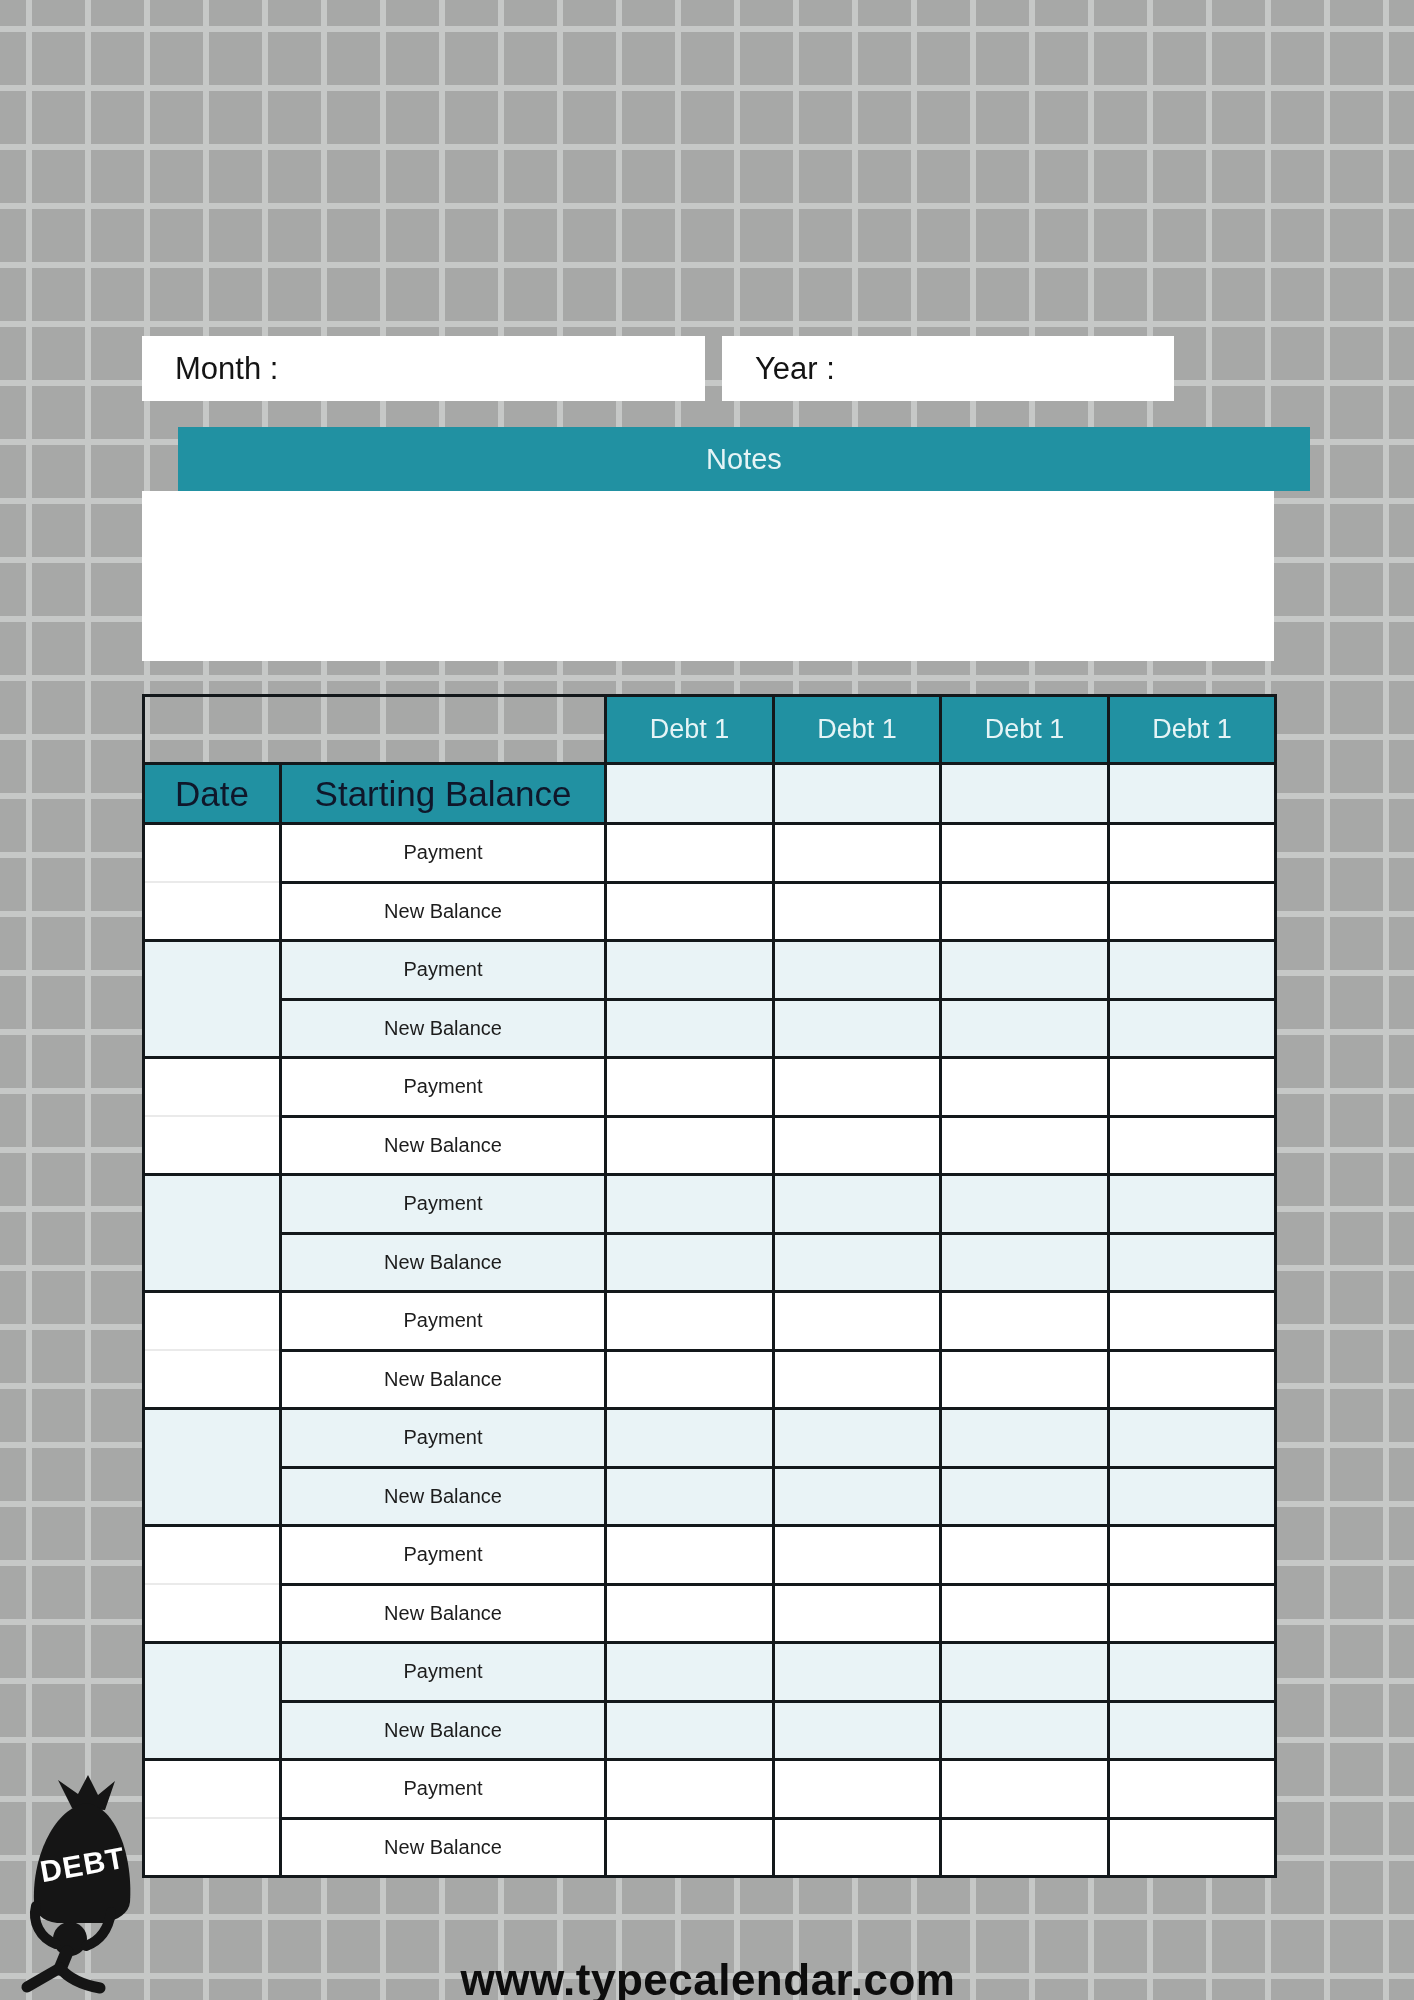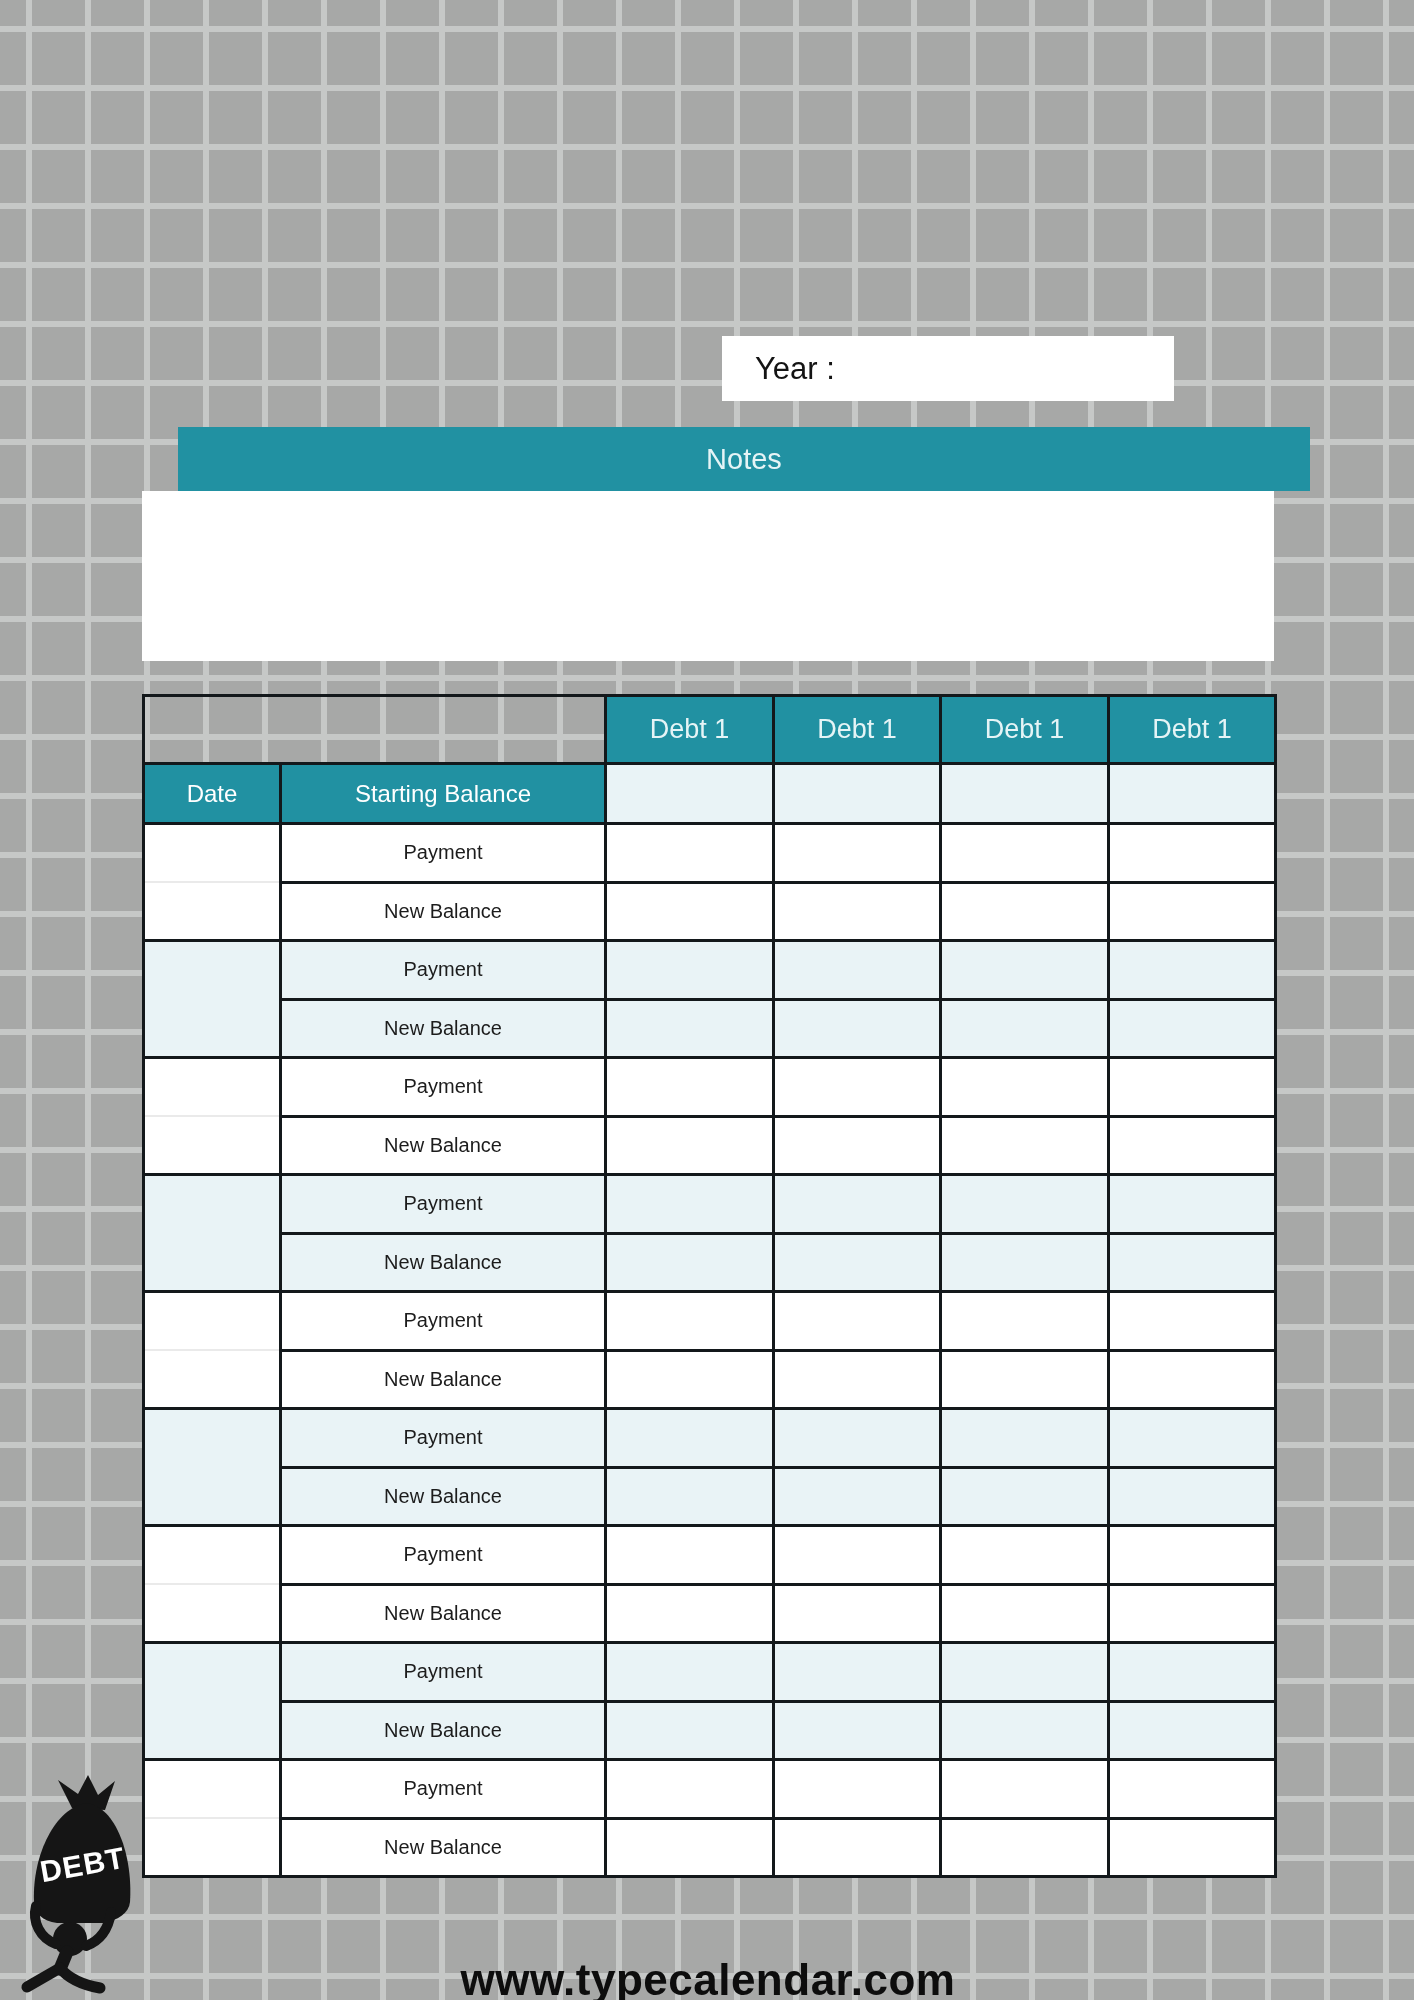--- a/index.html
+++ b/index.html
@@ -46,21 +46,21 @@
     border-collapse:collapse;table-layout:fixed;
   }
   table.snowball th,table.snowball td{
     border:3px solid var(--border);padding:0;font-weight:normal;
   }
   td.ghost{border:none;background:transparent;}
   tr.hdr-row{height:68px;}
   tr.sb-row{height:60px;}
   tr.pair-row{height:58.5px;}
   th.debt-th{background:var(--teal);color:#E5F4F6;font-size:27px;text-align:center;}
-  th.date-th,th.sb-th{background:var(--teal);color:#ffffff;font-size:24px;text-align:center;}
+  th.date-th,th.sb-th{background:var(--teal);color:#0f172a;font-size:35px;text-align:center;}
   td.sb-entry{background:var(--light-row);}
   td.label-cell{font-size:20px;color:#1C1C1C;text-align:center;}
   tr.pair-white td{background:#FFFFFF;}
   tr.pair-blue td{background:var(--light-row);}
   tr.row-a td{border-bottom-width:2px;}
   tr.row-a td.date-cell{border-bottom-width:3px;}
   tr.pair-white td.date-cell{
     background-image:linear-gradient(#EAEAEA,#EAEAEA);
     background-repeat:no-repeat;background-size:100% 2px;background-position:center;
   }
@@ -69,20 +69,24 @@
     font-size:44px;font-weight:bold;color:#0D0D0D;letter-spacing:0.5px;margin-top:47px;
   }
   .debt-figure{position:absolute;left:12px;top:1772px;width:150px;height:230px;}
 </style>
 </head>
 <body>
 
 <div id="page">
 
 
+  <div class="field-box month-box">
+    <span>Month :</span>
+    <span></span>
+  </div>
 
   <div class="field-box year-box">
     <span>Year :</span>
     <span></span>
   </div>
 
   <div class="notes-header">
     <span>Notes</span>
   </div>
   <div class="notes-body"></div>

